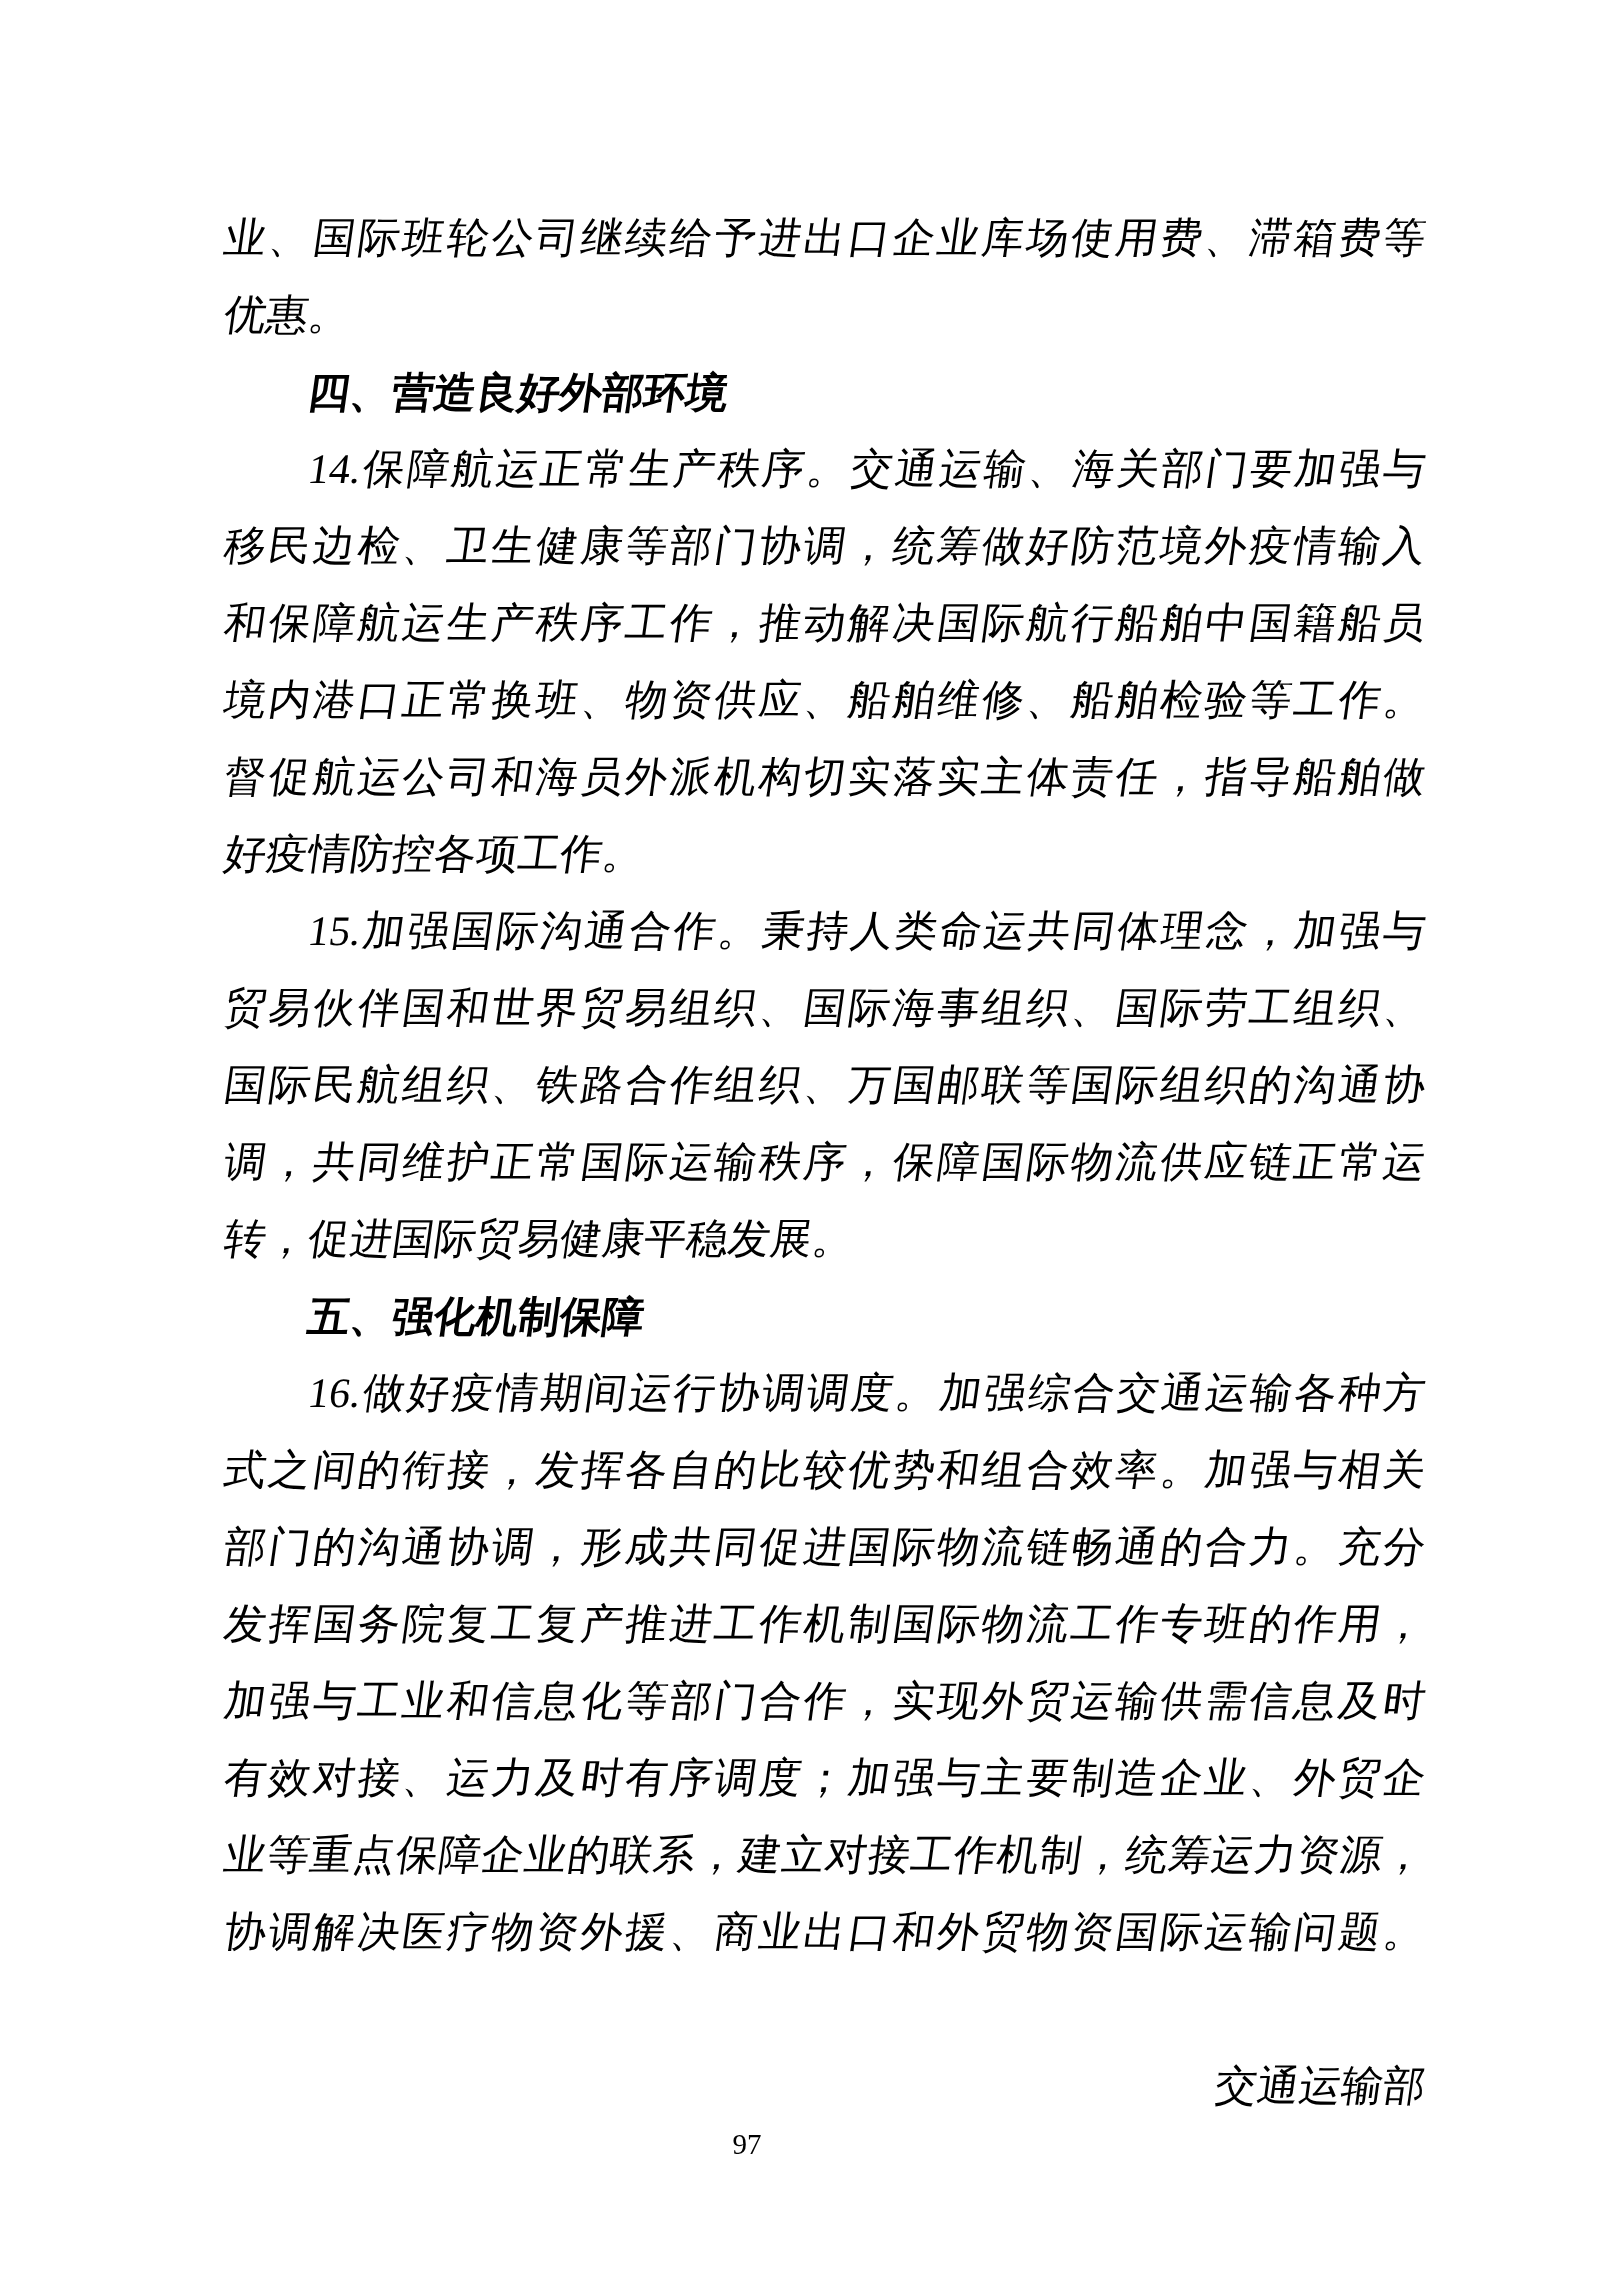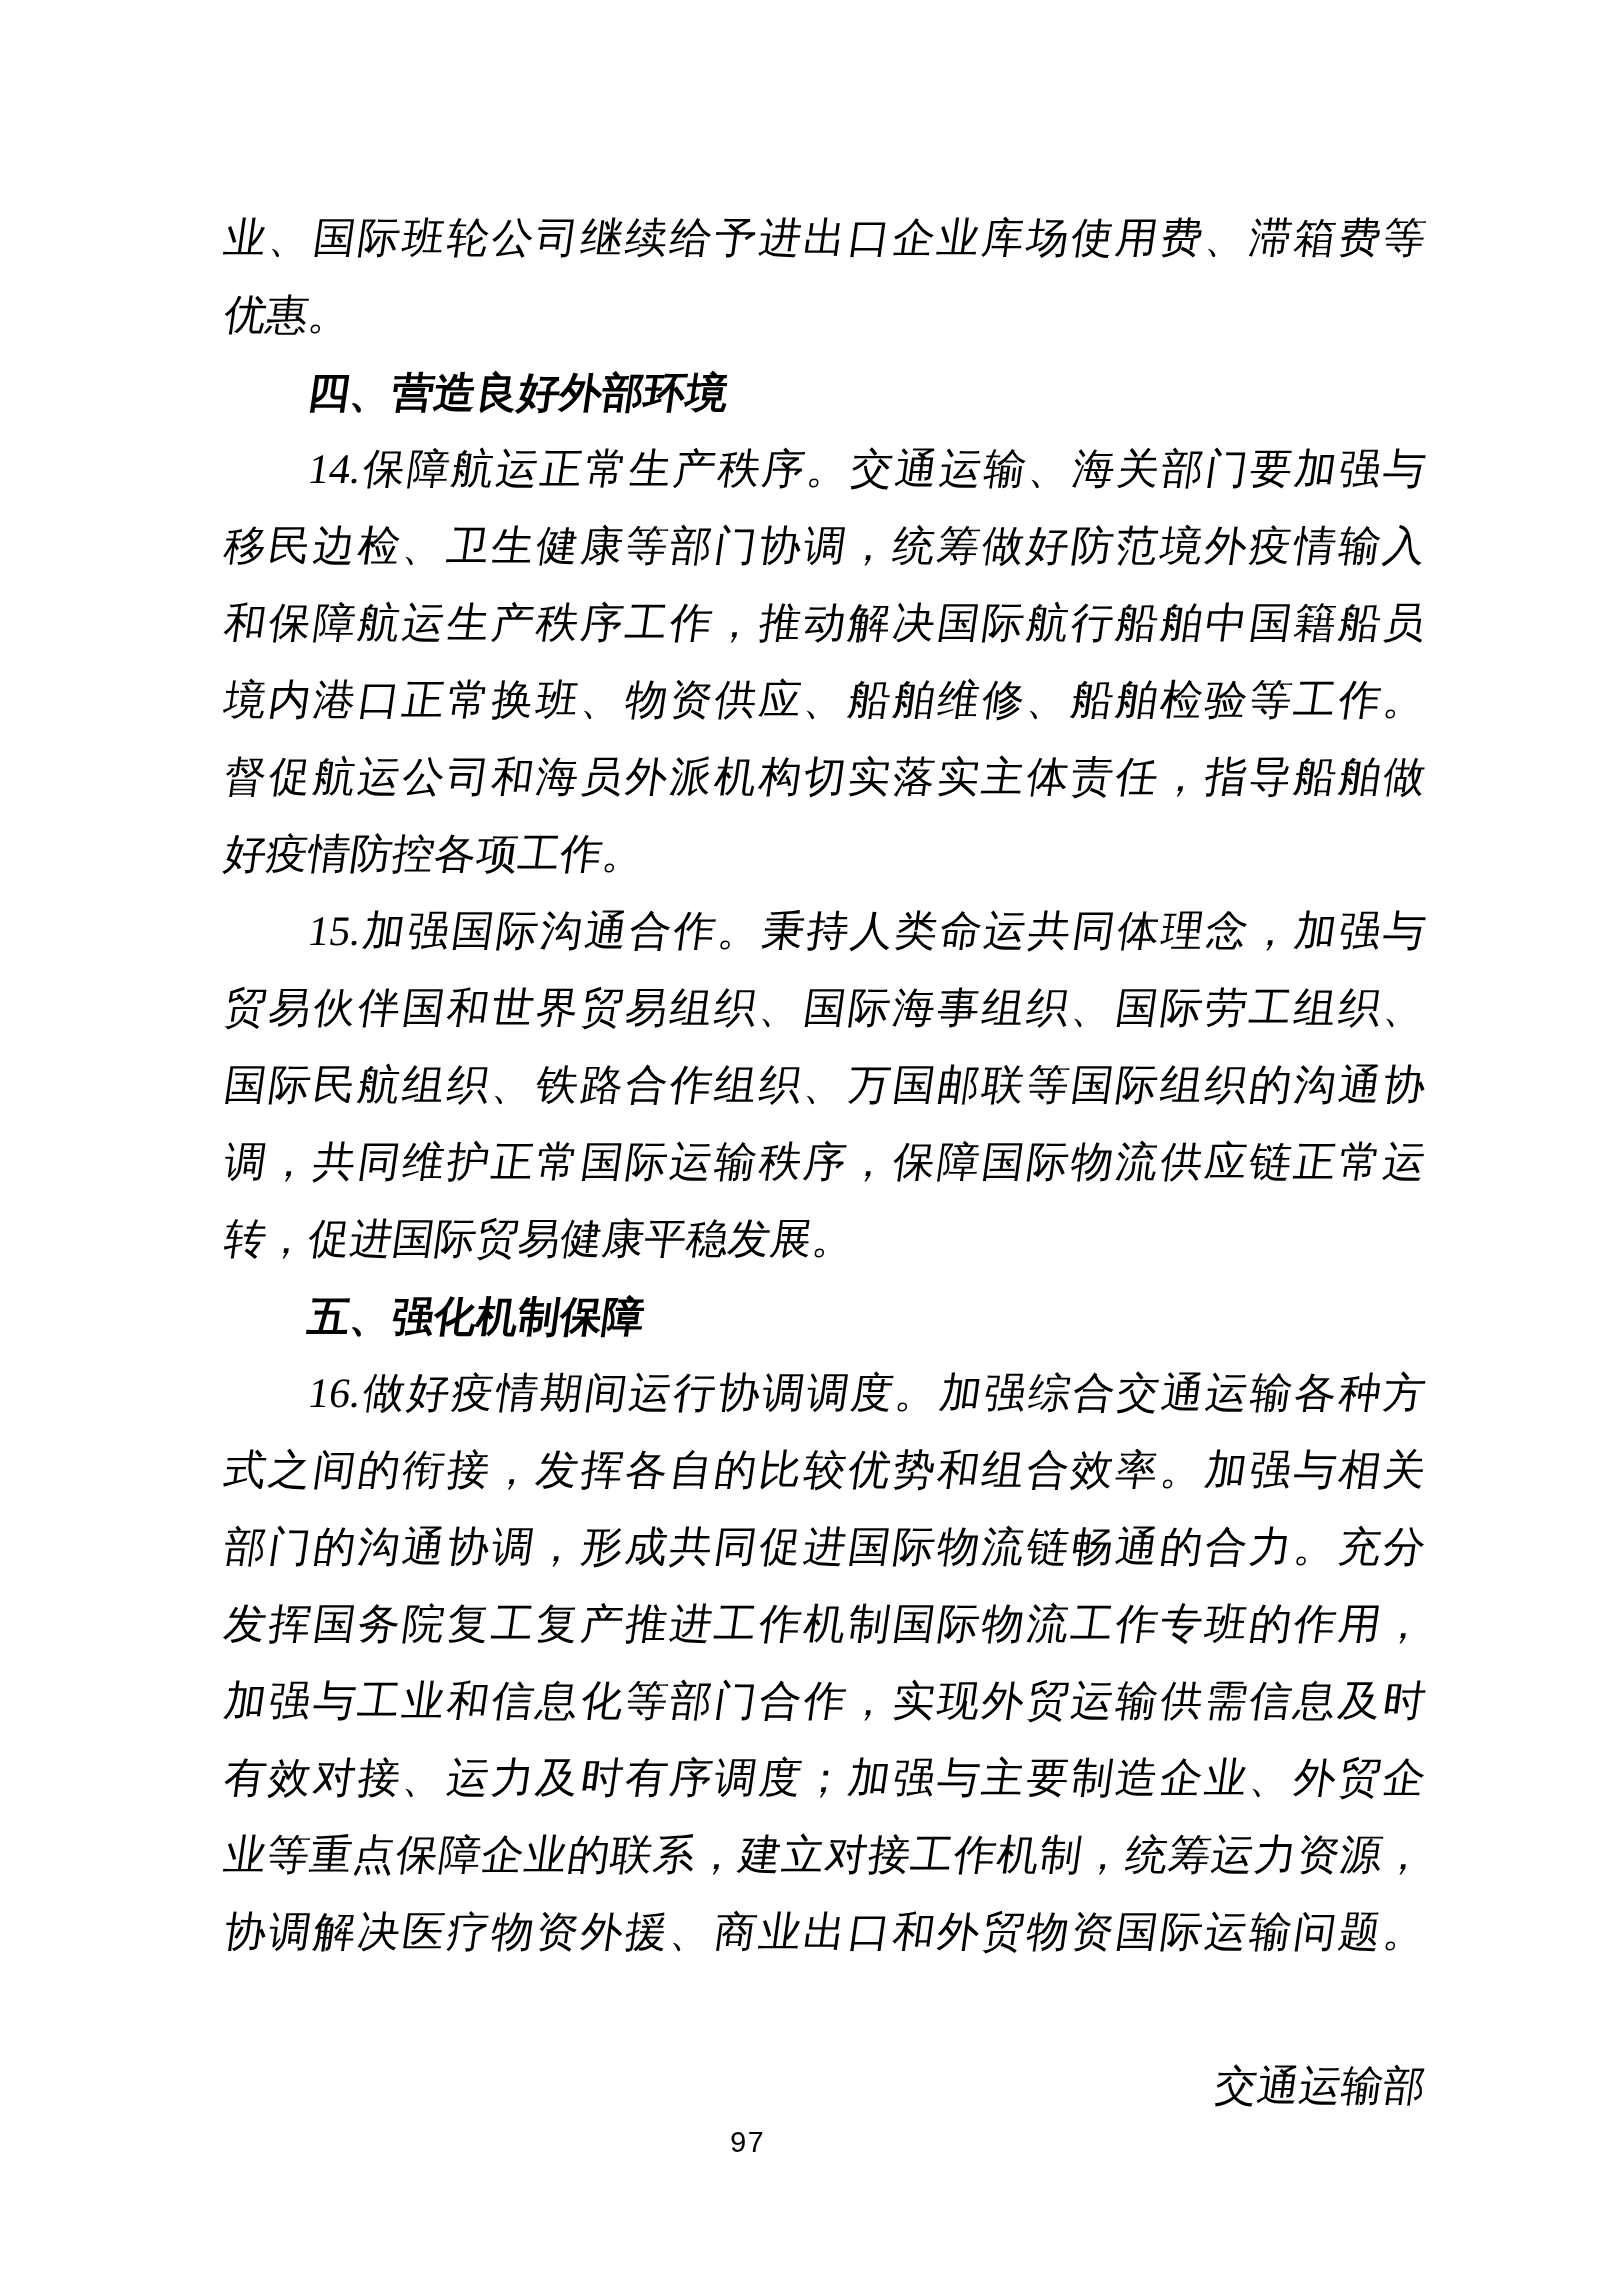--- a/index.html
+++ b/index.html
@@ -53,21 +53,21 @@
     text-align-last: right;
   }
   .footer {
     position: absolute;
     left: 0;
     top: 2125px;
     width: 1494px;
     text-align: center;
     font-size: 29px;
     line-height: 39px;
-    font-family: Liberation Mono, monospace;
+    font-family: Liberation Serif, serif;
   }
 </style>
 </head>
 <body>
 
 <div class="page">
   <div class="content">
     <div class="line just">业、国际班轮公司继续给予进出口企业库场使用费、滞箱费等</div>
     <div class="line end">优惠。</div>
     <div class="line heading">四、营造良好外部环境</div>

